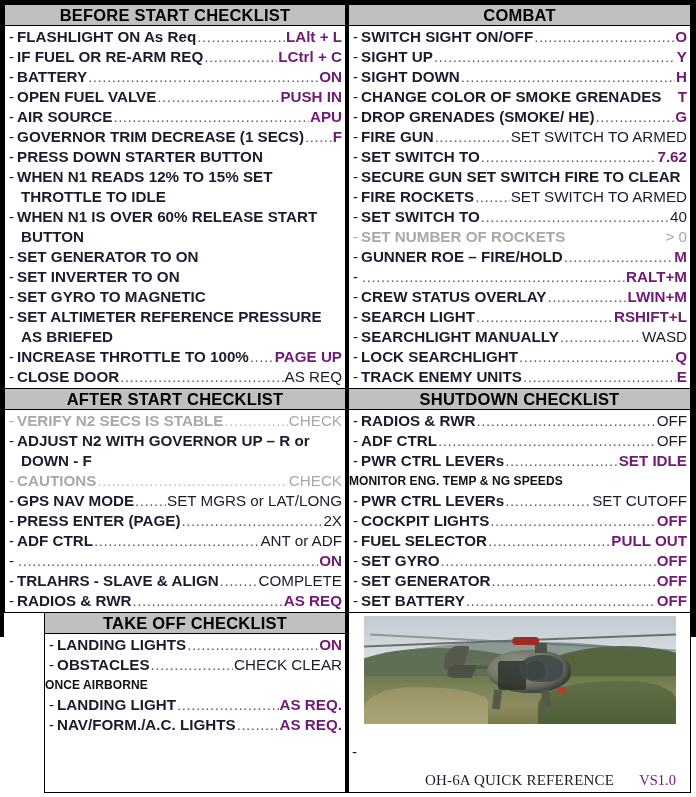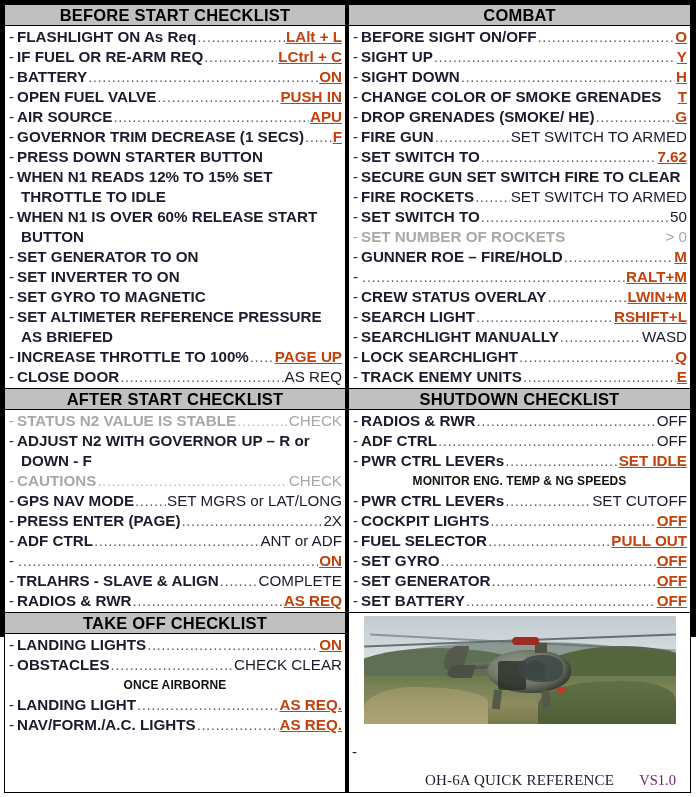--- a/index.html
+++ b/index.html
@@ -84,31 +84,31 @@
     color: #5a5a6a;
     font-size: 15.2px;
     letter-spacing: .5px;
     padding: 0 1px;
     min-width: 4px;
   }
   .row .lead::after {
     content: "....................................................................................................";
   }
   .row .val { flex: 0 0 auto; padding-left: 1px; }
-  .row .val.b { font-weight: bold; color: #c2410c; text-decoration: underline; }
+  .row .val.b { font-weight: bold; color: #701a75; }
   .row.gray, .row.gray .label, .row.gray .val { color: #a8a8a8; }
   .row.gray .lead { color: #bdbdbd; }
   .row .gap { flex: 1 1 auto; }
 
   
   .row.cont { padding-left: 12px; flex-direction: column; }
 
   
   .subhead {
-    text-align: center;
+    text-align: left;
     font-weight: bold;
     font-size: 12px;
     line-height: 18px;
     height: 18px;
     color: #111;
     letter-spacing: .1px;
   }
 
   
   .photo-wrap {
@@ -375,21 +375,21 @@
               <span class="val">AS REQ</span>
             </div>
           </div>
       </div>
 
       <div class="section">
         <div class="sec-head">AFTER START CHECKLIST</div>
         <div class="rows">
             <div class="row gray">
               <span class="dash">-</span>
-              <span class="label">STATUS N2 VALUE IS STABLE </span>
+              <span class="label">VERIFY N2 SECS IS STABLE </span>
               <span class="lead"></span>
               <span class="val">CHECK</span>
             </div>
             <div class="row">
               <span class="dash">-</span>
               <span class="label">ADJUST N2 WITH GOVERNOR UP – R or</span>
               <span class="gap"></span>
             </div>
             <div class="row cont">
               <span class="dash"></span>
@@ -433,21 +433,21 @@
             </div>
             <div class="row">
               <span class="dash">-</span>
               <span class="label">RADIOS &amp; RWR</span>
               <span class="lead"></span>
               <span class="val b">AS REQ</span>
             </div>
           </div>
       </div>
 
-      <div class="section" style="flex:1 1 auto;">
+      <div class="section" style="flex:1 1 auto;margin-left:40px;">
         <div class="sec-head">TAKE OFF CHECKLIST</div>
         <div class="rows">
             <div class="row">
               <span class="dash">-</span>
               <span class="label">LANDING LIGHTS </span>
               <span class="lead"></span>
               <span class="val b">ON</span>
             </div>
             <div class="row">
               <span class="dash">-</span>
@@ -475,21 +475,21 @@
 
     </div>
 
     <div class="col col-right">
 
       <div class="section">
         <div class="sec-head">COMBAT</div>
         <div class="rows">
             <div class="row">
               <span class="dash">-</span>
-              <span class="label">BEFORE SIGHT ON/OFF</span>
+              <span class="label">SWITCH SIGHT ON/OFF</span>
               <span class="lead"></span>
               <span class="val b">O</span>
             </div>
             <div class="row">
               <span class="dash">-</span>
               <span class="label">SIGHT UP</span>
               <span class="lead"></span>
               <span class="val b">Y</span>
             </div>
             <div class="row">
@@ -530,21 +530,21 @@
             <div class="row">
               <span class="dash">-</span>
               <span class="label">FIRE ROCKETS</span>
               <span class="lead"></span>
               <span class="val">SET SWITCH TO ARMED</span>
             </div>
             <div class="row">
               <span class="dash">-</span>
               <span class="label">SET SWITCH TO </span>
               <span class="lead"></span>
-              <span class="val">50</span>
+              <span class="val">40</span>
             </div>
             <div class="row gray">
               <span class="dash">-</span>
               <span class="label">SET NUMBER OF ROCKETS</span>
               <span class="gap"></span>
               <span class="val">&gt; 0</span>
             </div>
             <div class="row">
               <span class="dash">-</span>
               <span class="label">GUNNER ROE – FIRE/HOLD</span>

